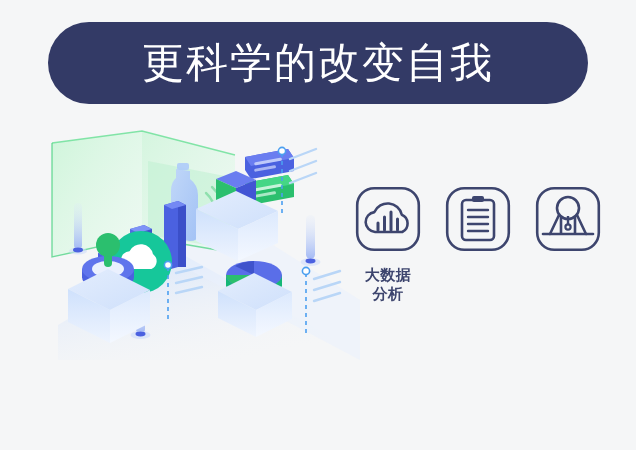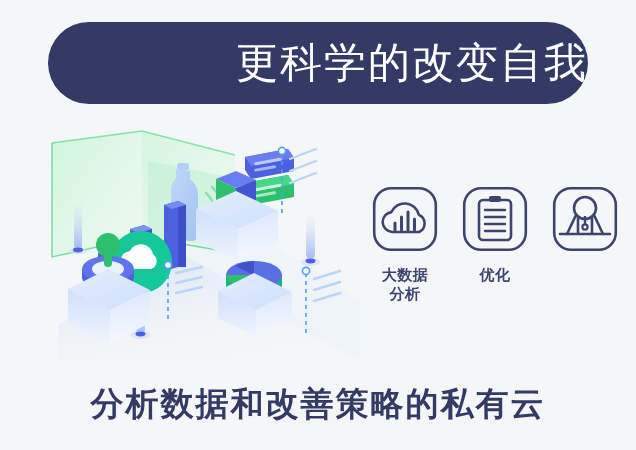--- a/index.html
+++ b/index.html
@@ -8,35 +8,35 @@
     background:#f5f6f7;
     font-family:"Liberation Sans","DejaVu Sans",sans-serif;
     overflow:hidden;position:relative;
   }
   .stage{position:absolute;inset:0;}
 
   
   .header-pill{
     position:absolute;left:48px;top:22px;width:540px;height:82px;
     background:#333a66;border-radius:41px;
-    display:flex;align-items:center;justify-content:flex-end;
+    display:flex;align-items:center;justify-content:center;
   }
   .header-title{
     color:#ffffff;font-size:42px;letter-spacing:2px;line-height:1;
     font-weight:400;white-space:nowrap;
     font-family:"DejaVu Sans","Liberation Sans",sans-serif;
   }
 
   
   .illustration{position:absolute;left:30px;top:125px;width:330px;height:235px;}
   .illustration svg{display:block;}
 
   
   .features{
-    position:absolute;left:369px;top:186px;width:252px;height:140px;
+    position:absolute;left:352px;top:186px;width:252px;height:140px;
     display:flex;justify-content:space-between;align-items:flex-start;
   }
   .feature{width:72px;display:flex;flex-direction:column;align-items:center;}
   .feature-icon{width:66px;height:66px;}
   .feature-icon svg{display:block;}
   .feature-label{
     margin-top:14px;text-align:center;color:#3d456e;
     font-size:15px;line-height:1.28;font-weight:700;letter-spacing:.5px;
     font-family:"DejaVu Sans","Liberation Sans",sans-serif;
   }
@@ -258,35 +258,33 @@
           <rect x="27" y="10" width="12" height="6" rx="2" fill="#3d456e"></rect>
           <g stroke="#3d456e" stroke-width="2.4" stroke-linecap="round">
             <line x1="23" y1="24" x2="43" y2="24"></line>
             <line x1="23" y1="31" x2="43" y2="31"></line>
             <line x1="23" y1="38" x2="43" y2="38"></line>
             <line x1="23" y1="45" x2="43" y2="45"></line>
           </g>
         </svg>
       </div>
       <div class="feature-label">
-        <div>优化</div>
       </div>
     </div>
 
     <div class="feature">
       <div class="feature-icon">
         <svg width="66" height="66" viewBox="0 0 66 66" xmlns="http://www.w3.org/2000/svg">
           <rect x="2.2" y="2.2" width="61.6" height="61.6" rx="17" fill="none" stroke="#3d456e" stroke-width="2.6"></rect>
           <circle cx="33" cy="22" r="11" fill="none" stroke="#3d456e" stroke-width="2.6"></circle>
           <path d="M24,29 L15,48 M42,29 L51,48" fill="none" stroke="#3d456e" stroke-width="2.6" stroke-linecap="round"></path>
           <path d="M26,30 L26,48 M40,30 L40,48" fill="none" stroke="#3d456e" stroke-width="2.6"></path>
           <path d="M33,30 L33,38" fill="none" stroke="#3d456e" stroke-width="2.4"></path>
           <circle cx="33" cy="41" r="2.6" fill="none" stroke="#3d456e" stroke-width="2.2"></circle>
           <line x1="8" y1="48" x2="58" y2="48" stroke="#3d456e" stroke-width="2.6" stroke-linecap="round"></line>
         </svg>
       </div>
     </div>
 
   </div>
 
-  <div class="tagline">分析数据和改善策略的私有云</div>
 
 </div>
 
 </body></html>

